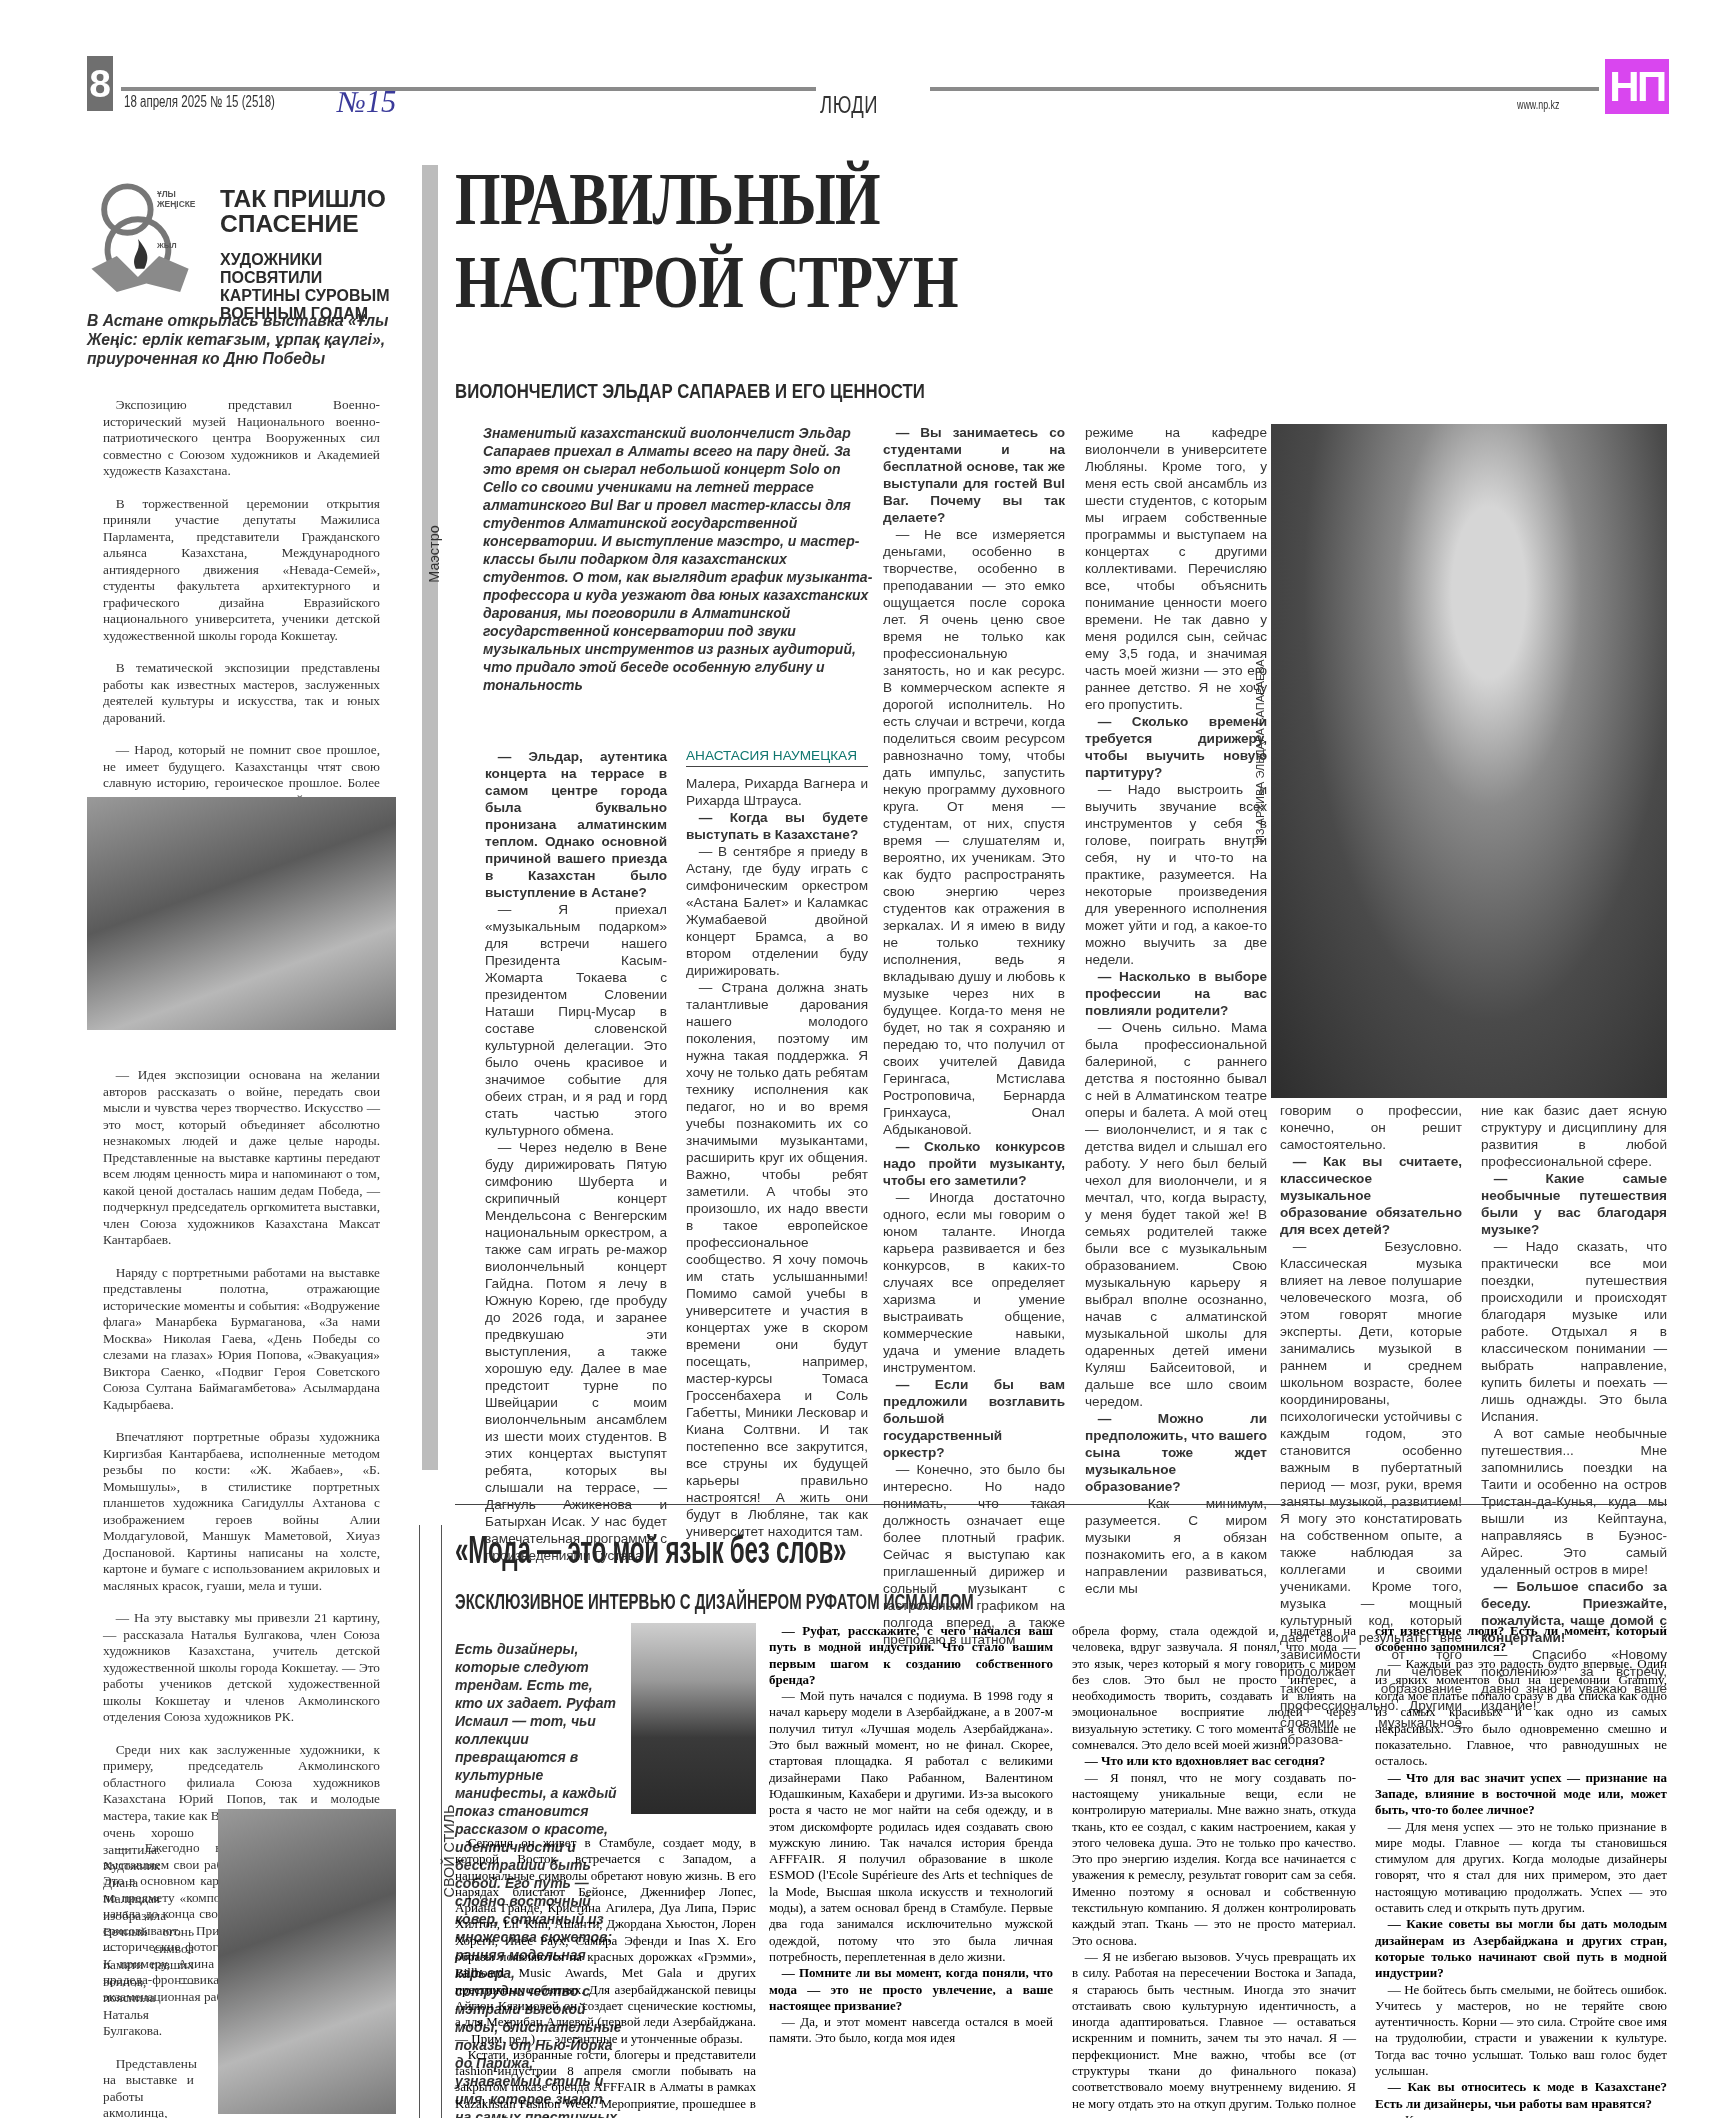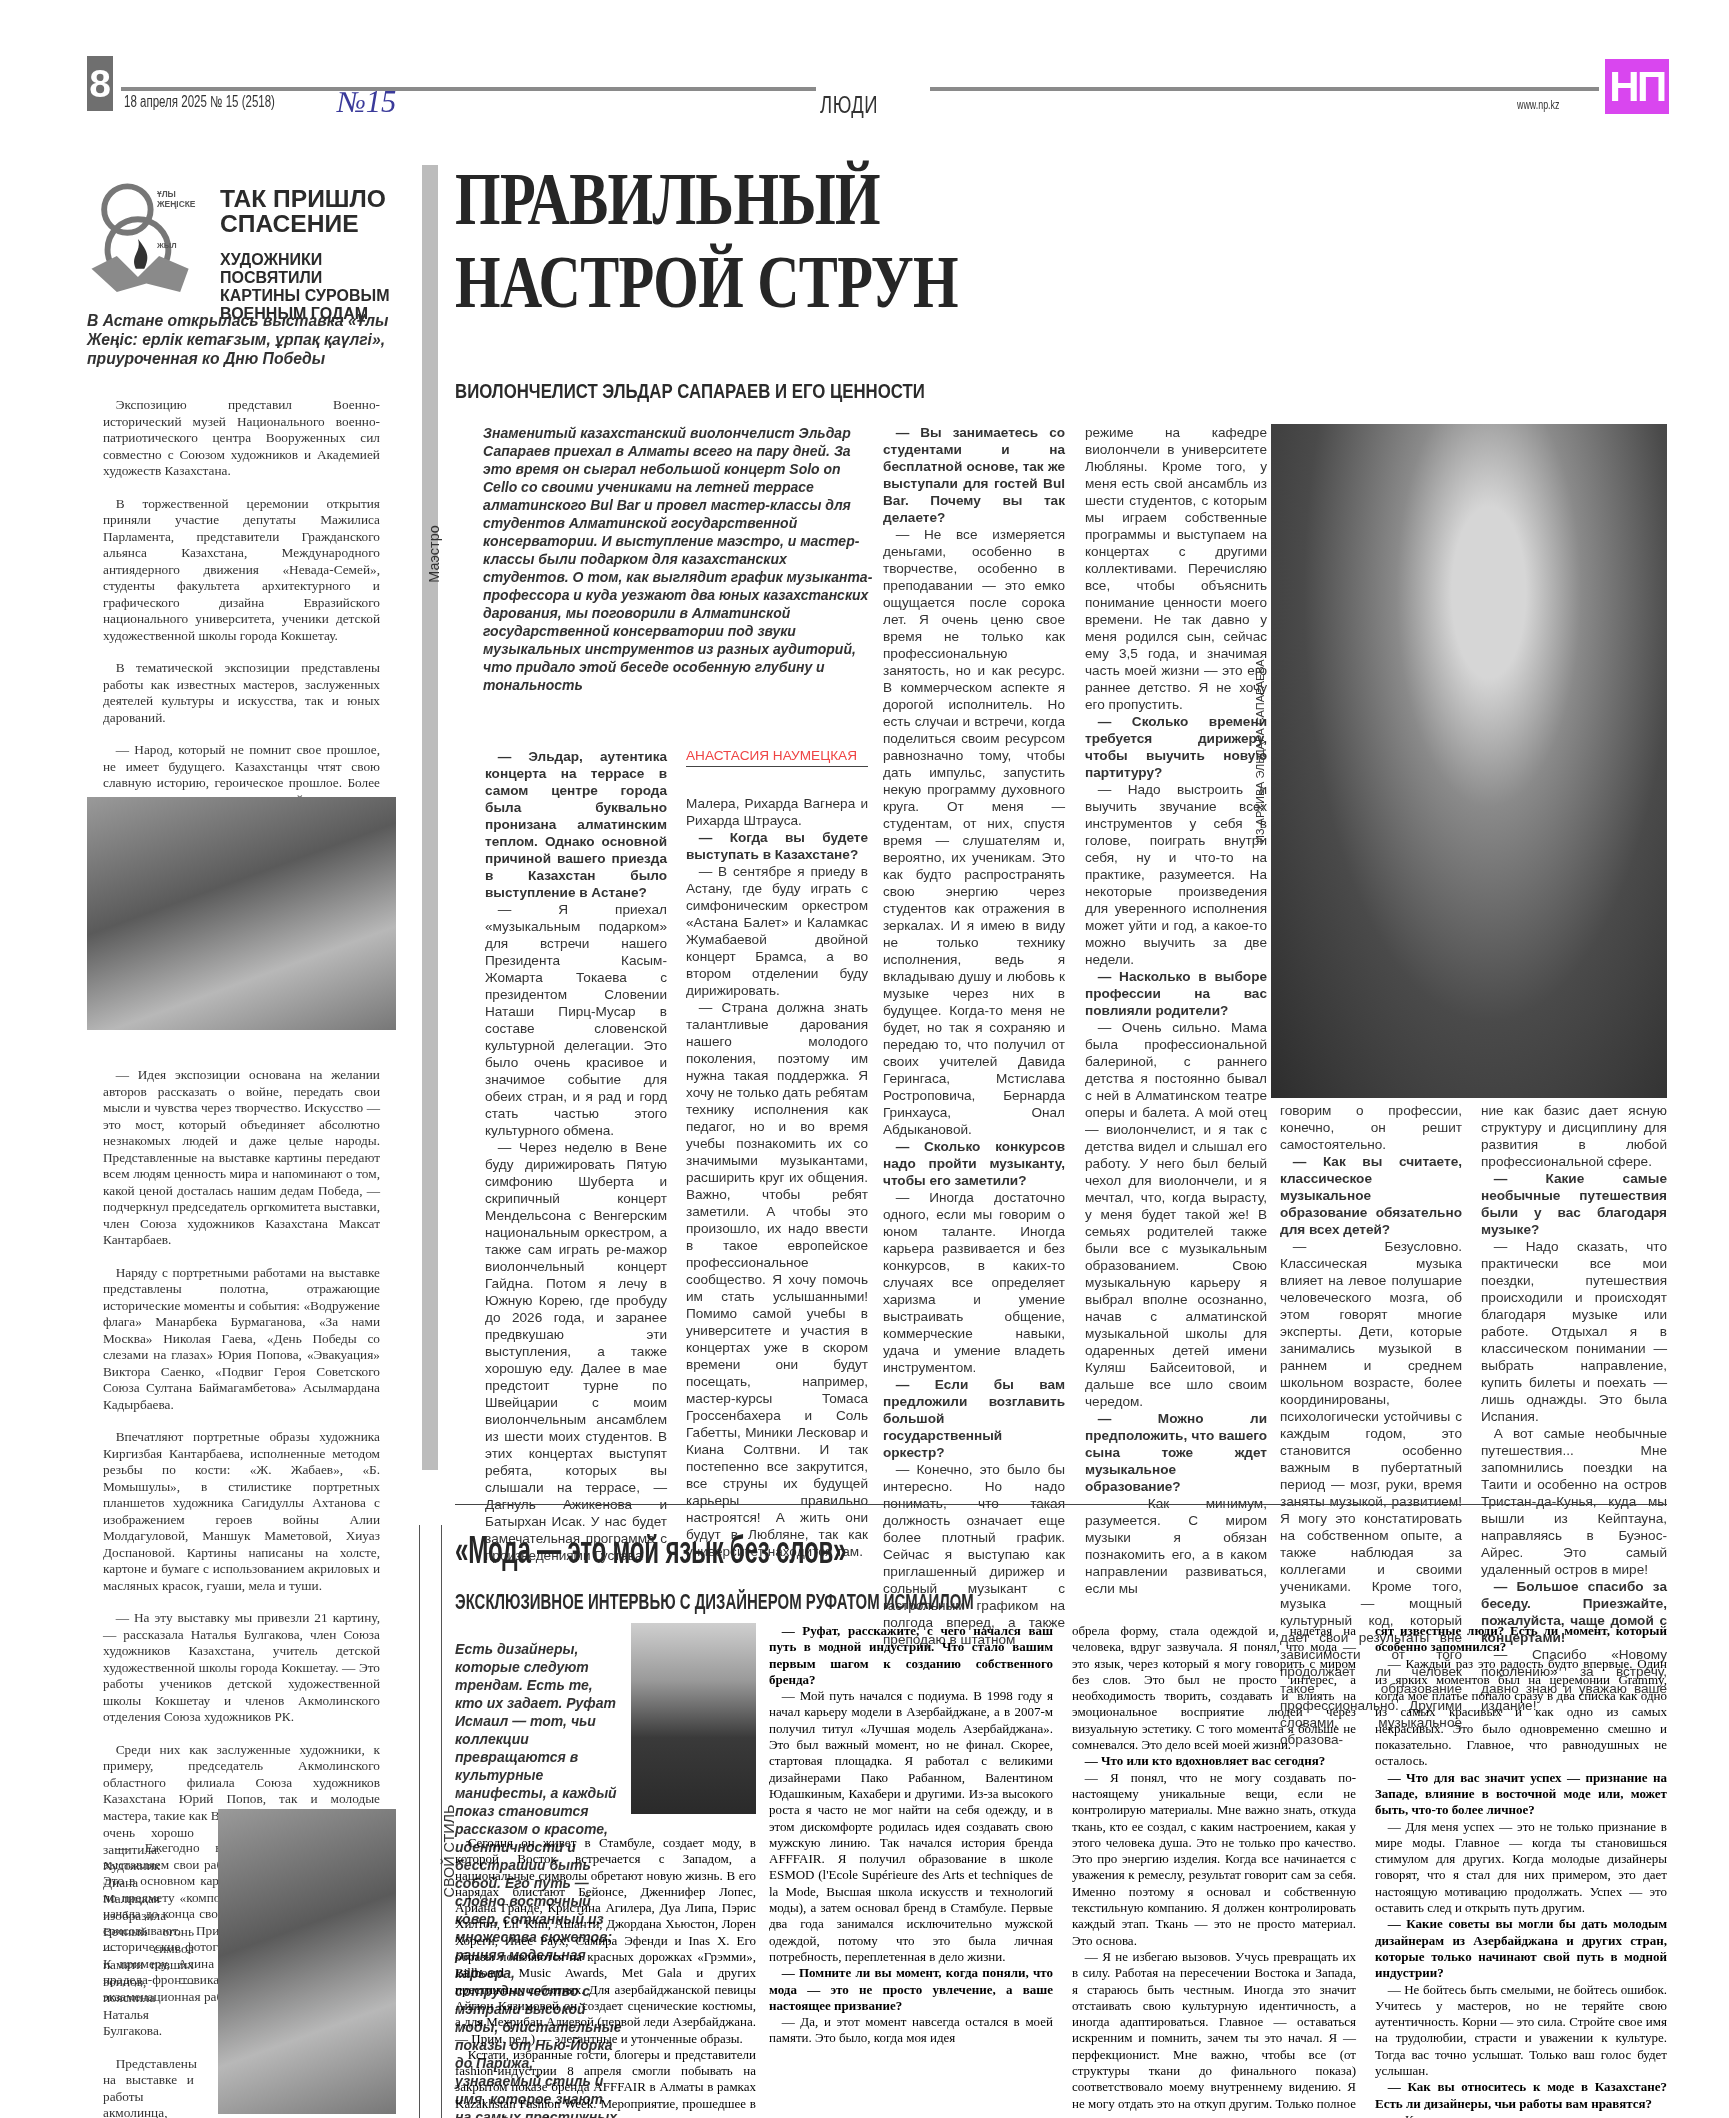--- a/index.html
+++ b/index.html
@@ -35,22 +35,22 @@
   .tab-style span { position:absolute; left: -17px; top: 318px; transform: rotate(-90deg); font: 14.4px "Liberation Sans", sans-serif; color:#333; white-space: nowrap; }
 
   
   .main-title { left: 455px; top: 157px; width: 763px; font: bold 75px/83px "Liberation Serif", serif; color:#262626; transform: scaleX(0.78); transform-origin: left; letter-spacing: -0.8px; }
   .main-sub { left: 455px; top: 379px; font: bold 21px "Liberation Sans", sans-serif; transform: scaleX(0.8); transform-origin:left; white-space: nowrap; color:#2b2b2b; }
   .main-lead { left: 483px; top: 424px; width: 390px; font: italic bold 14px/18px "Liberation Sans", sans-serif; color:#333; }
   .sans-body { font: 13.6px/17px "Liberation Sans", sans-serif; color:#333; text-align: justify; }
   .sans-body p { margin: 0; text-indent: 12.7px; }
   .sans-body p.q { font-weight: bold; }
   .m-col1 { left: 485px; top: 748px; width: 182px; }
-  .m-byline { left: 686px; top: 748px; width: 182px; font: 13.6px "Liberation Sans", sans-serif; color:#ef4444; border-bottom: 0.8px solid #444; padding-bottom: 3.4px; white-space: nowrap; }
-  .m-col2 { left: 686px; top: 775px; width: 182px; margin-top: 20px; }
+  .m-byline { left: 686px; top: 748px; width: 182px; font: 13.6px "Liberation Sans", sans-serif; color:#0f766e; border-bottom: 0.8px solid #444; padding-bottom: 3.4px; white-space: nowrap; }
+  .m-col2 { left: 686px; top: 775px; width: 182px; }
   .m-col3 { left: 883px; top: 424px; width: 182px; }
   .m-col4 { left: 1085px; top: 424px; width: 182px; }
   .m-photo { left: 1271px; top: 424px; width: 396px; height: 674px;
     background: radial-gradient(ellipse at 55% 25%, #d6d6d6 0 12%, #8a8a8a 30%, #4a4a4a 60%, #2d2d2d 100%); }
   .m-credit { left: 1254px; top: 843px; transform: rotate(-90deg); transform-origin: left top; font: 11px "Liberation Sans", sans-serif; color:#333; white-space: nowrap; }
   .m-col5 { left: 1280px; top: 1102px; width: 182px; }
   .m-col6 { left: 1481px; top: 1102px; width: 186px; }
   .hrule { height: 1.3px; background: #444; }
 
   

